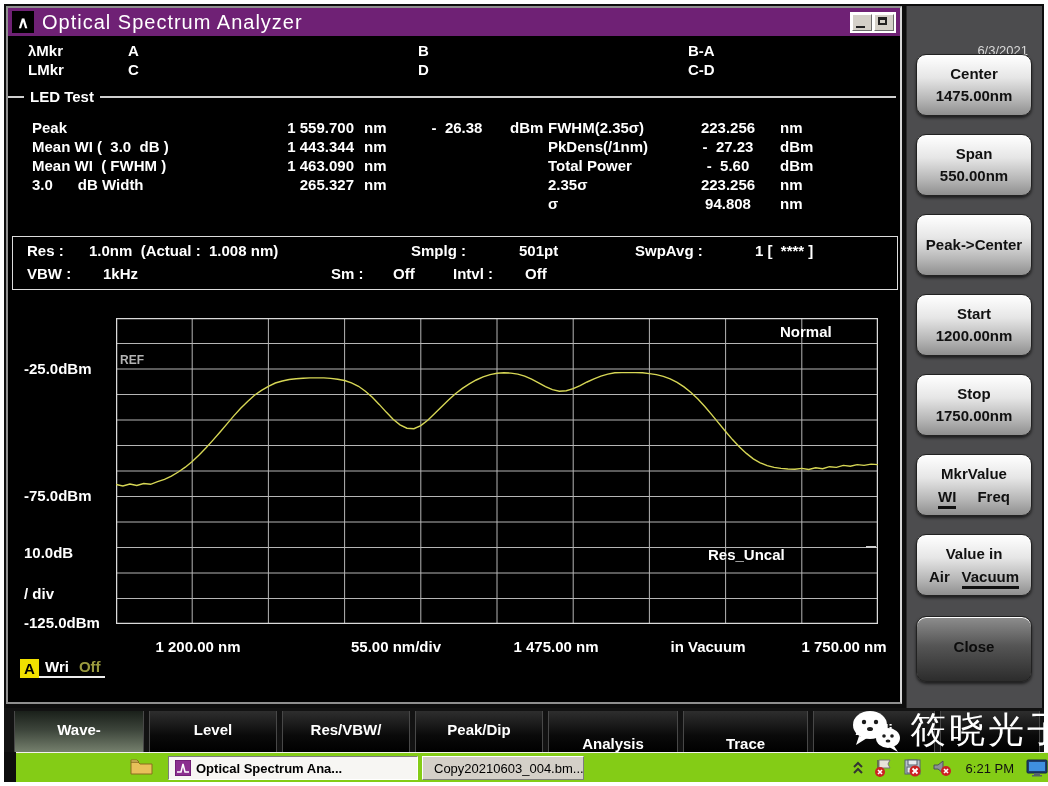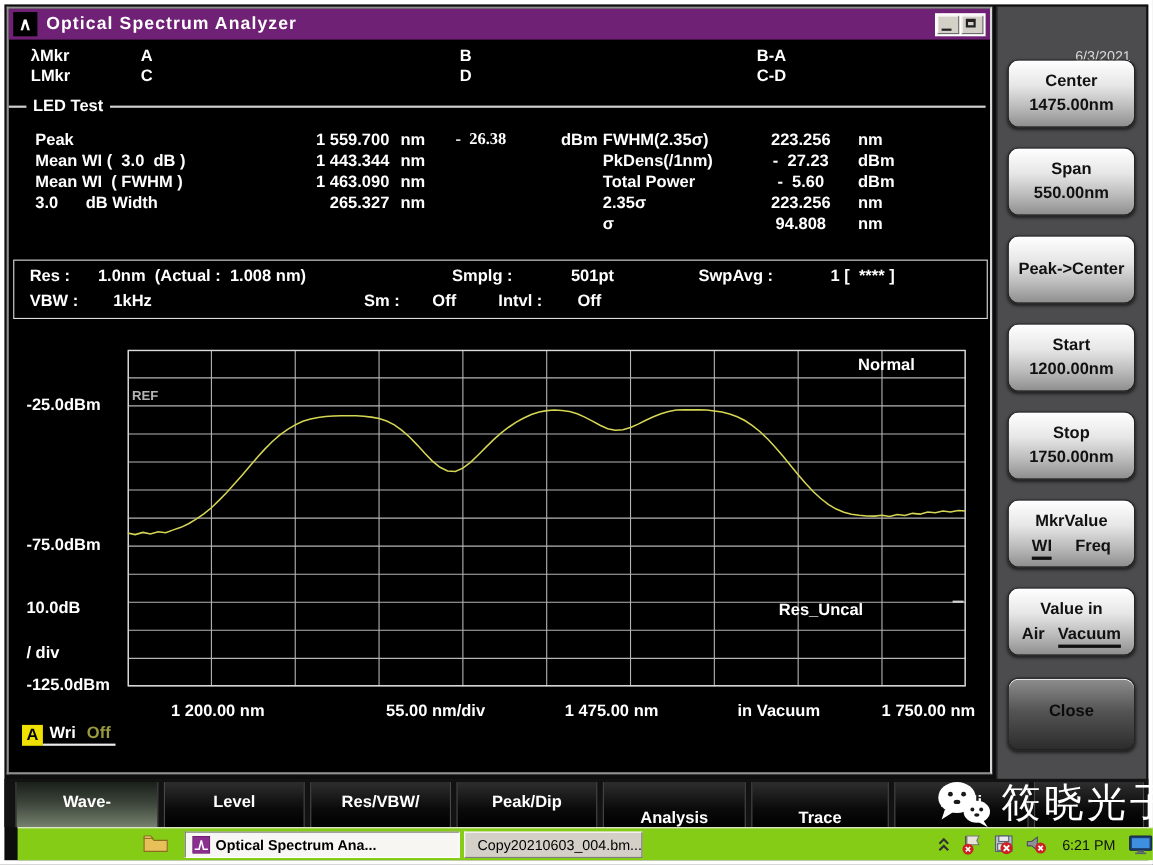--- a/index.html
+++ b/index.html
@@ -7,39 +7,39 @@
   .frame{position:relative;width:1048px;height:786px;background:#ffffff;overflow:hidden;}
   .desktop{position:absolute;left:4px;top:4px;width:1040px;height:778px;background:#0d0d0d;}
 
   
   .osa-window{position:absolute;left:2px;top:2px;width:896px;height:698px;background:#000;
     border:2px solid #8f8f8f;border-right-color:#d6d6d6;box-sizing:border-box;}
   .title-bar{position:absolute;left:0;top:0;width:100%;height:28px;background:#6f2175;
     display:flex;align-items:center;box-sizing:border-box;padding:0 4px;}
   .app-icon{width:22px;height:22px;background:#000;color:#fff;font-weight:bold;font-size:16px;
     display:flex;align-items:center;justify-content:center;margin-right:8px;}
-  .window-title{color:#fff;font-weight:bold;font-size:16px;letter-spacing:1px;white-space:pre;}
+  .window-title{color:#fff;font-weight:normal;font-size:20px;letter-spacing:1px;white-space:pre;}
   .win-controls{margin-left:auto;display:flex;background:#fff;padding:2px;gap:2px;}
   .win-btn{width:18px;height:15px;background:#d4d0c8;border:1px solid;border-color:#fff #6d6d6d #6d6d6d #fff;position:relative;cursor:pointer;}
   .glyph-min{position:absolute;left:3px;bottom:2px;width:9px;height:2px;background:#222;}
   .glyph-max{position:absolute;left:3px;top:2px;width:9px;height:8px;border:2px solid #222;border-top-width:3px;box-sizing:border-box;}
 
   .osa-content{position:absolute;left:0;top:28px;right:0;bottom:0;color:#fff;font-weight:bold;font-size:15px;}
   .mkr-row{position:absolute;left:0;width:880px;display:grid;grid-template-columns:100px 290px 270px 1fr;padding-left:20px;white-space:pre;}
   .led-header{position:absolute;left:0;top:52px;width:888px;display:flex;align-items:center;}
   .led-header .dash{width:16px;height:2px;background:#cfcfcf;}
   .led-header .lbl{margin:0 6px;white-space:pre;}
   .led-header .rule{flex:1;height:2px;background:#cfcfcf;}
 
   .an-left{position:absolute;left:24px;top:82px;}
   .an-left .row{display:flex;height:19px;line-height:19px;white-space:pre;}
   .an-left .lab{width:222px;}
   .an-left .val{width:100px;text-align:right;}
   .an-left .unit{width:36px;padding-left:10px;}
-  .an-left .xval{width:86px;text-align:left;padding-left:14px;font-family:Liberation Serif, serif;}
+  .an-left .xval{width:86px;text-align:center;padding-left:14px;}
   .an-left .xunit{padding-left:10px;}
   .an-right{position:absolute;left:540px;top:82px;}
   .an-right .row{display:flex;height:19px;line-height:19px;white-space:pre;}
   .an-right .lab{width:140px;}
   .an-right .val{width:80px;text-align:center;}
   .an-right .unit{padding-left:12px;}
 
   .sweep-box{position:absolute;left:4px;top:200px;width:884px;height:52px;border:1px solid #dcdcdc;}
   .sweep-box span{position:absolute;white-space:pre;}
 

